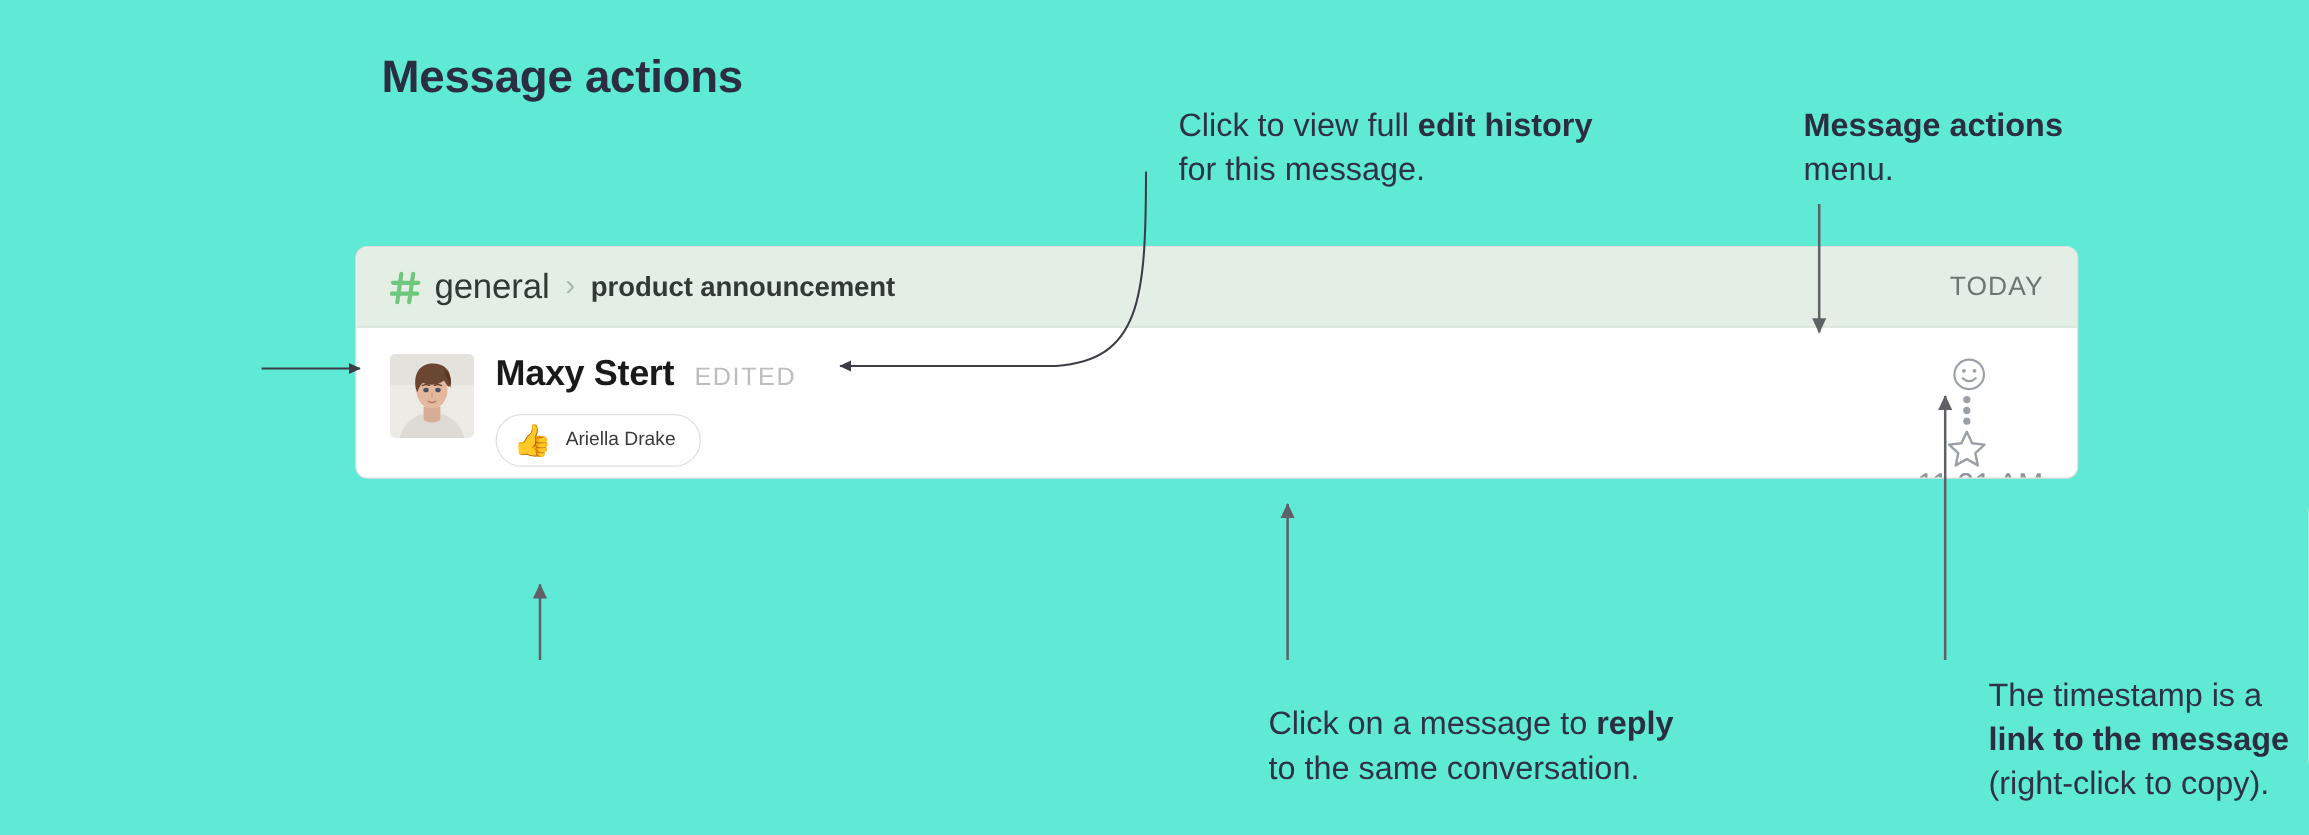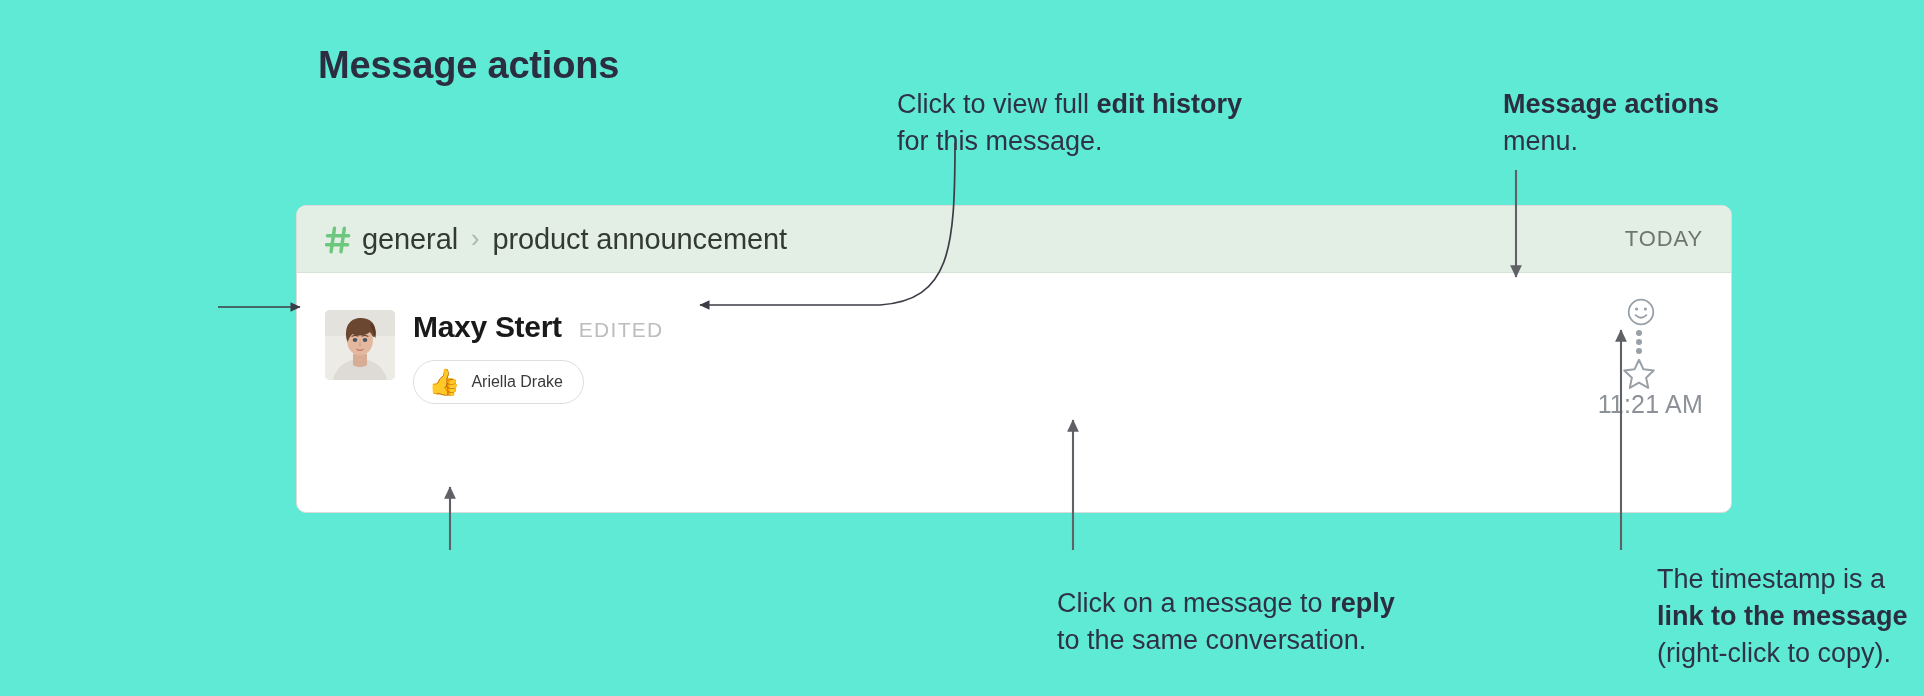--- a/index.html
+++ b/index.html
@@ -35,42 +35,42 @@
   .annot {
     position: absolute;
     font-size: 27px;
     line-height: 37px;
     color: #2f3246;
     font-weight: 400;
     white-space: pre-line;
   }
   .annot b { font-weight: 700; color: #2b2e40; }
 
-  #annot-edit-history { left: 897px; top: 86px; width: 420px; }
+  #annot-edit-history { left: 982px; top: 86px; width: 420px; }
   #annot-actions-menu { left: 1503px; top: 86px; width: 300px; }
   #annot-user-card    { left: 34px;  top: 290px; width: 230px; }
   #annot-emoji        { left: 424px; top: 561px; width: 340px; }
   #annot-reply        { left: 1057px;top: 561px; width: 400px; margin-top: 24px; }
   #annot-timestamp    { left: 1657px;top: 561px; width: 310px; }
 
   
   #arrows {
     position: absolute;
     left: 0; top: 0;
     width: 1924px; height: 696px;
     pointer-events: none;
   }
 
   
   #message-card {
     position: absolute;
     left: 296px;
     top: 205px;
     width: 1436px;
-    height: 308px;
+    height: 194px;
     border: 1px solid #dcdcdc;
     border-radius: 10px;
     background: #ffffff;
     box-sizing: border-box;
     overflow: hidden;
   }
 
   
   #card-header {
     height: 67px;
@@ -96,38 +96,38 @@
   }
   #breadcrumb-chevron {
     margin: 0 13px;
     color: #a9b8aa;
     font-size: 25px;
     line-height: 1;
     font-weight: 400;
     transform: translateY(-1px);
   }
   #topic-name {
-    font-size: 29px;
+    font-size: 23px;
     color: #333a33;
-    font-weight: 400;
+    font-weight: 700;
     letter-spacing: -0.1px;
   }
   #header-date {
     margin-left: auto;
     font-size: 22px;
     color: #6e7672;
     letter-spacing: 0.9px;
     font-weight: 400;
   }
 
   
   #card-body {
     position: relative;
     display: flex;
-    padding: 37px 28px 0 28px;
+    padding: 22px 28px 0 28px;
     box-sizing: border-box;
   }
   #avatar {
     width: 70px;
     height: 70px;
     flex: none;
     border-radius: 5px;
     overflow: hidden;
     margin-right: 18px;
     background: #e9e6e1;

